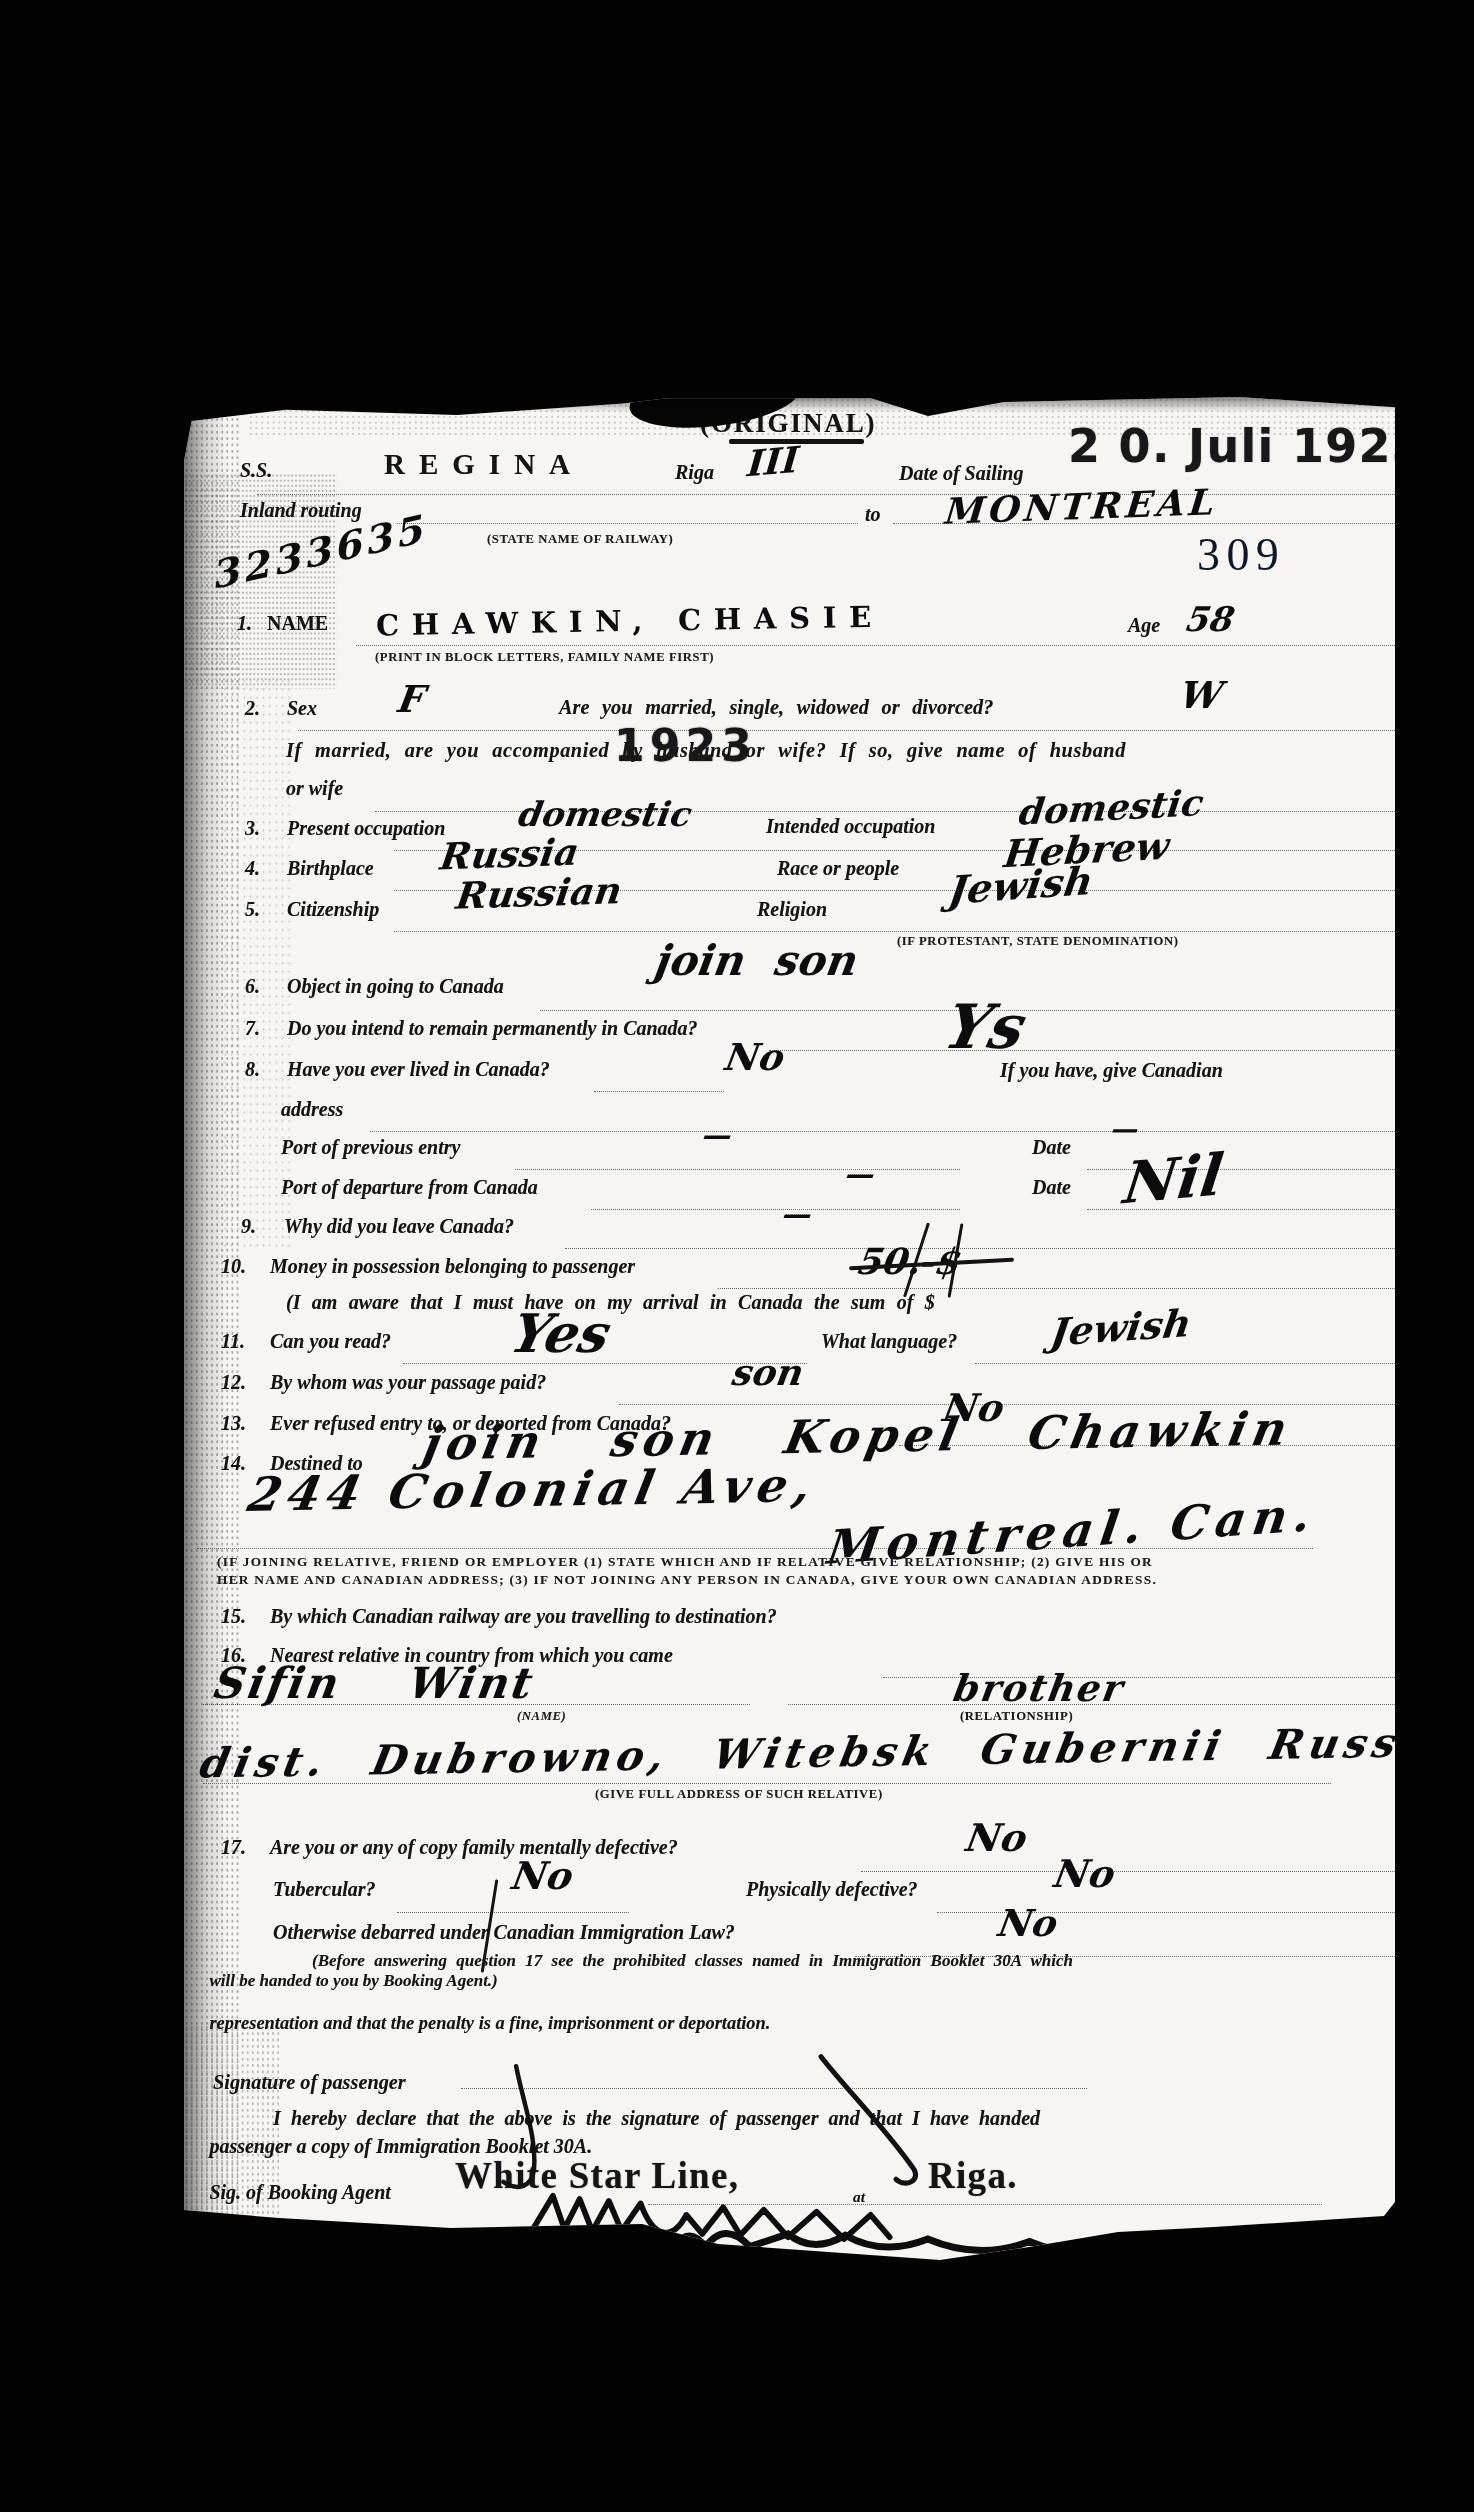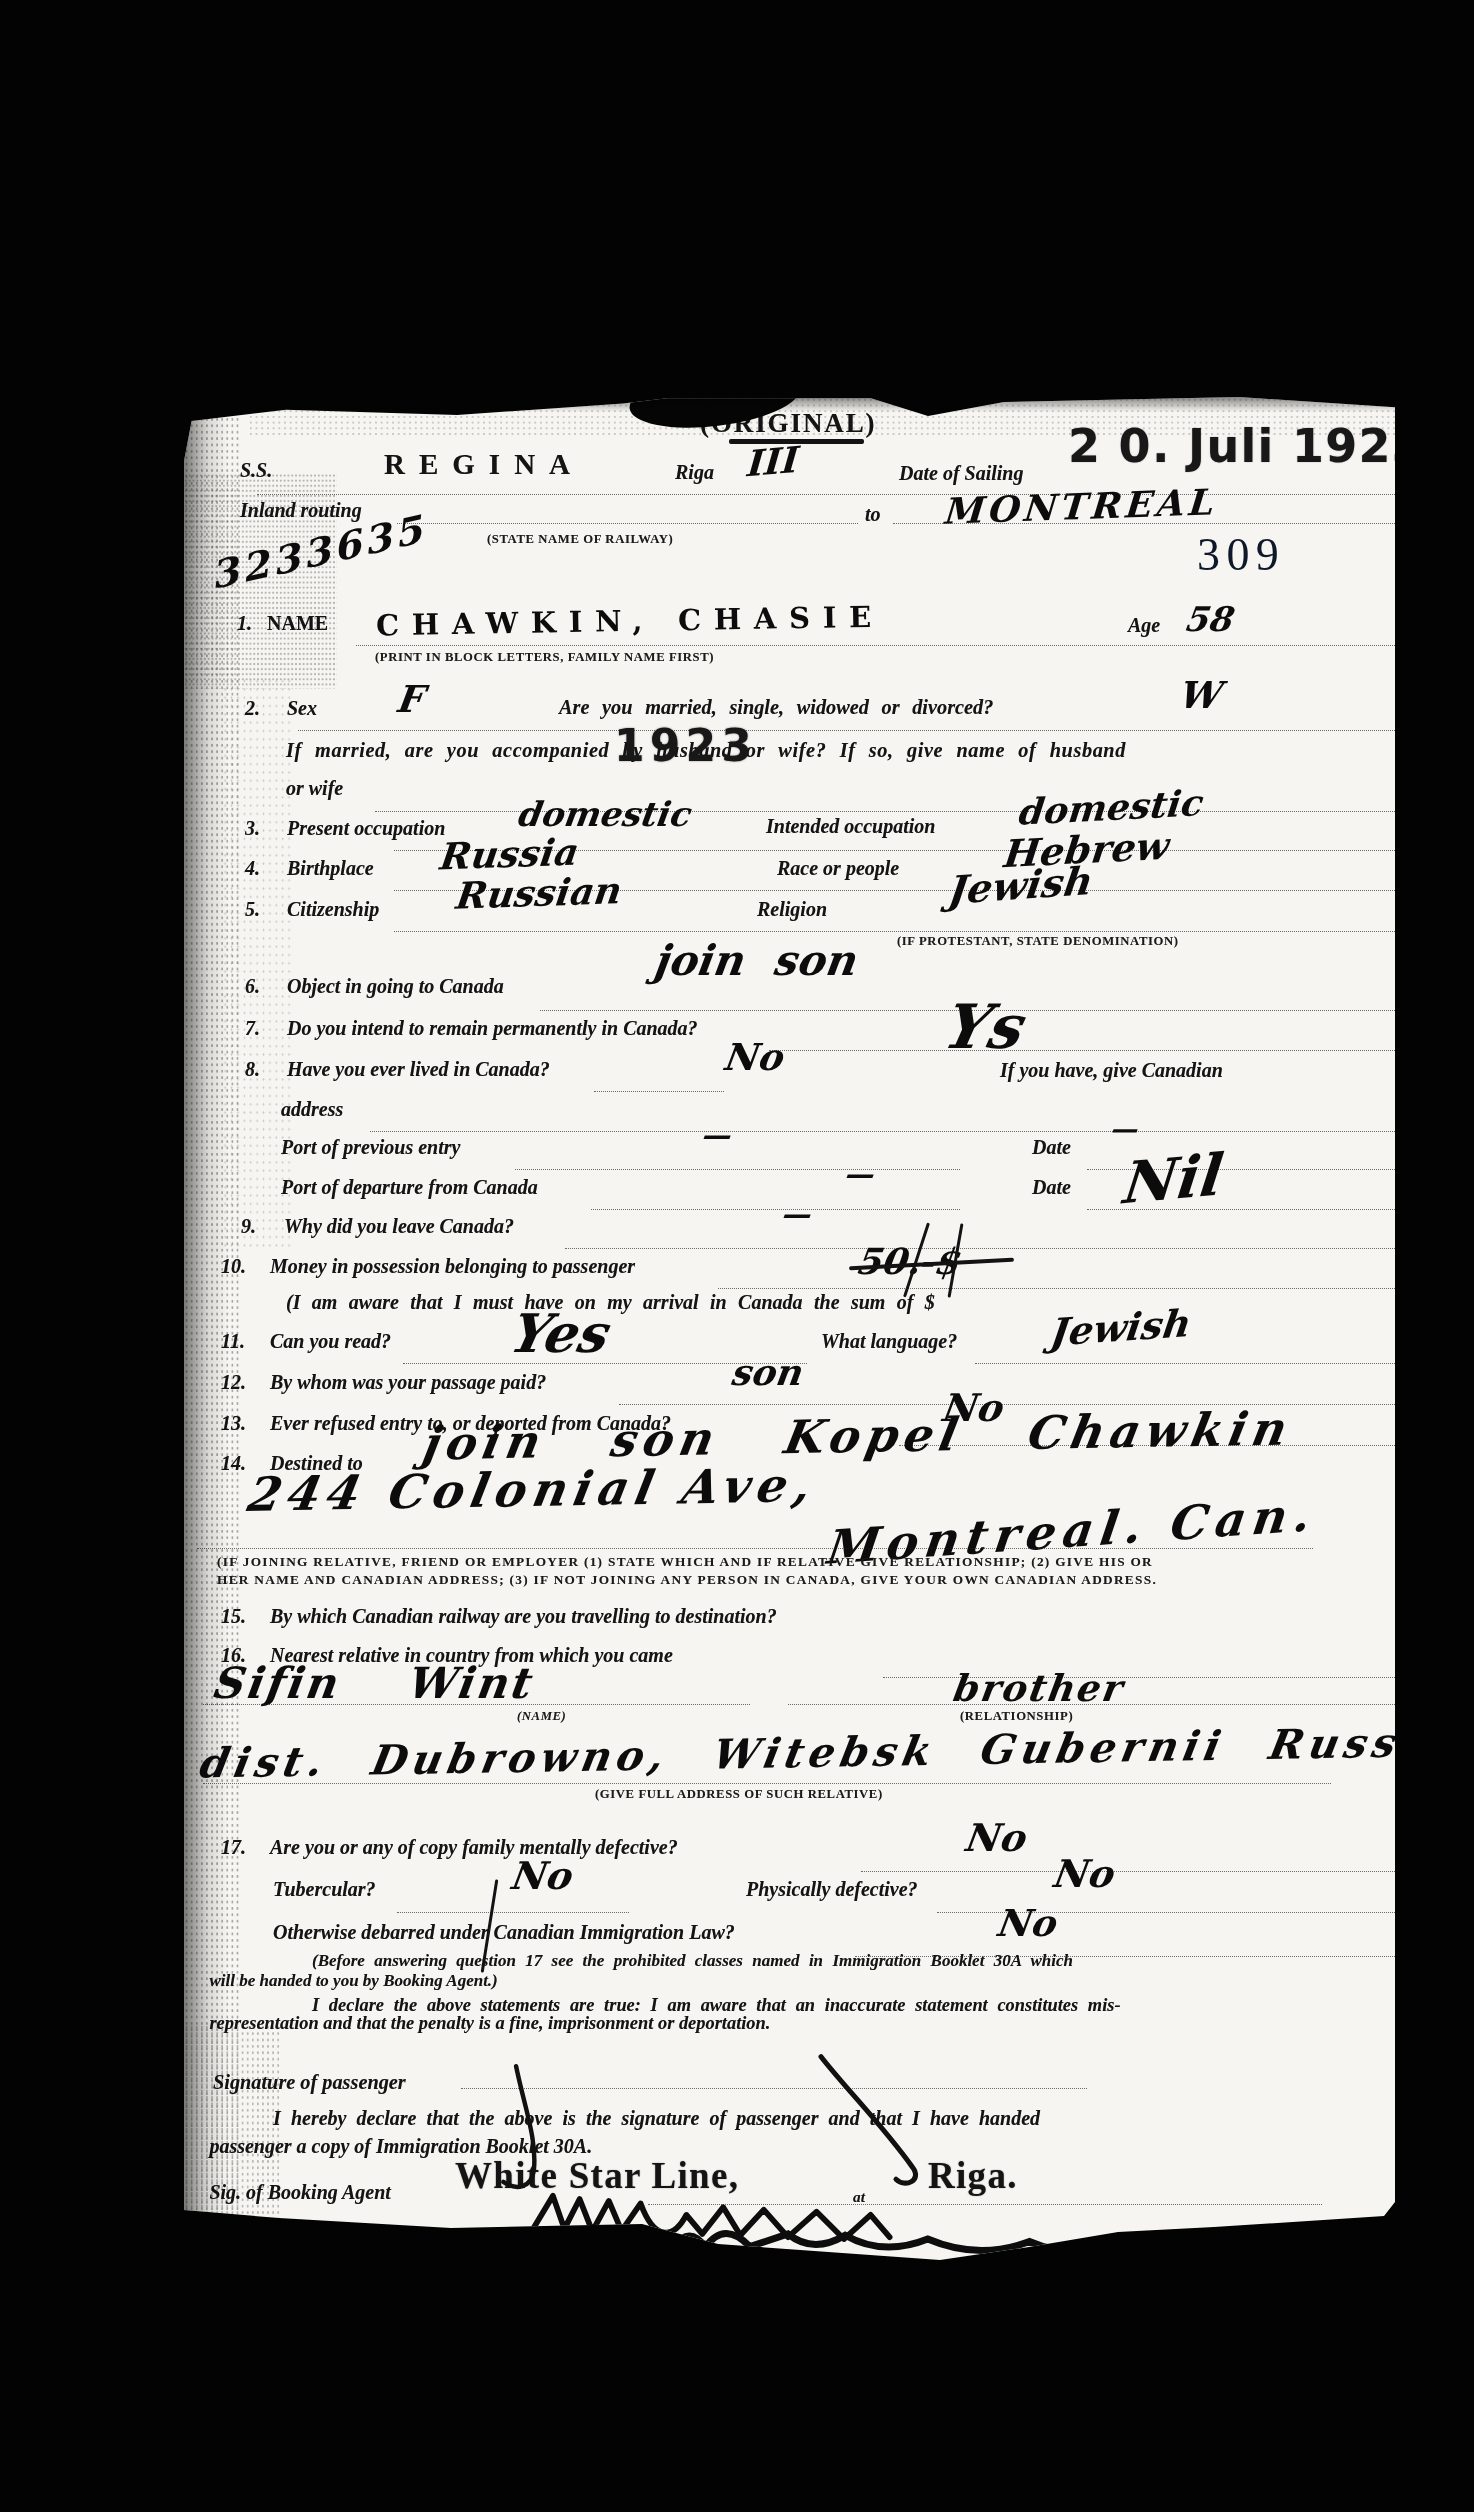--- a/index.html
+++ b/index.html
@@ -201,21 +201,20 @@
   <div class="dl" style="left:213px;top:1515px;width:232px;"></div>
   <div class="dl" style="left:753px;top:1515px;width:458px;"></div>
 
   <div class="p" style="left:89px;top:1524px;">Otherwise debarred under Canadian Immigration Law?</div>
   <div class="h" style="left:815px;top:1504px;font-size:37px;">No</div>
   <div class="dl" style="left:671px;top:1559px;width:540px;"></div>
 
   <div class="p" style="left:128px;top:1554px;font-size:17px;word-spacing:5.1px;text-align:center;">(Before answering question 17 see the prohibited classes named in Immigration Booklet 30A which</div>
   <div class="p" style="left:25.4px;top:1574px;font-size:17px;">will be handed to you by Booking Agent.)</div>
 
-  <div class="p" style="left:128px;top:1598px;font-size:18.4px;word-spacing:5.1px;">I declare the above statements are true:   I am aware that an inaccurate statement constitutes mis-</div>
   <div class="p" style="left:25.4px;top:1616px;font-size:18.4px;">representation and that the penalty is a fine, imprisonment or deportation.</div>
 
   <div class="p" style="left:29px;top:1674px;font-size:20.3px;">Signature of passenger</div>
   <div class="dl" style="left:277px;top:1691px;width:626px;"></div>
   <div class="p" style="left:89px;top:1710px;word-spacing:5.1px;">I hereby declare that the above is the signature of passenger and that I have handed</div>
   <div class="p" style="left:25.4px;top:1738px;">passenger a copy of Immigration Booklet 30A.</div>
 
   <div class="p" style="left:271px;top:1757px;font-size:37px;font-style:normal;letter-spacing:1.3px;text-shadow:0 0 1.3px rgba(0,0,0,.45);">White Star Line,</div>
   <div class="p" style="left:744px;top:1757px;font-size:37px;font-style:normal;letter-spacing:1.3px;text-shadow:0 0 1.3px rgba(0,0,0,.45);">Riga.</div>
   <div class="p" style="left:25.4px;top:1784px;">Sig. of Booking Agent</div>

